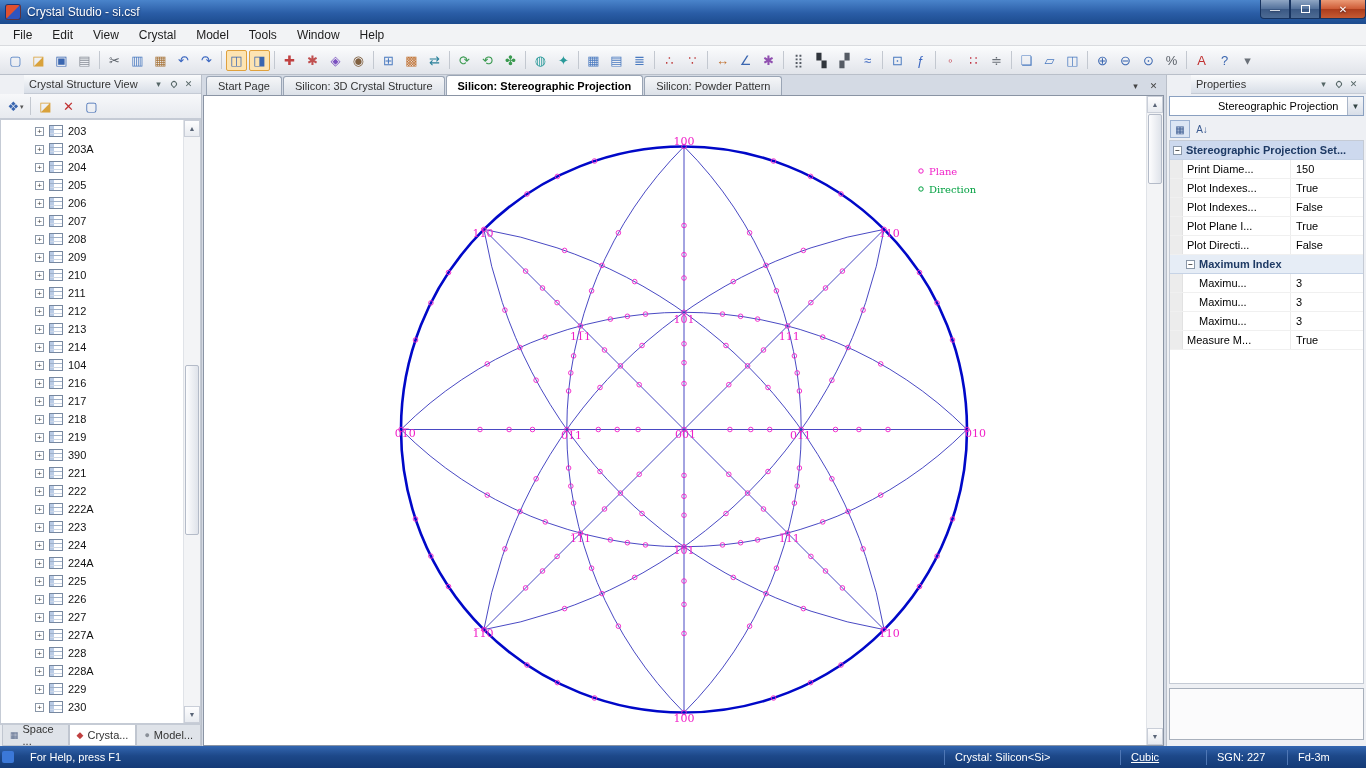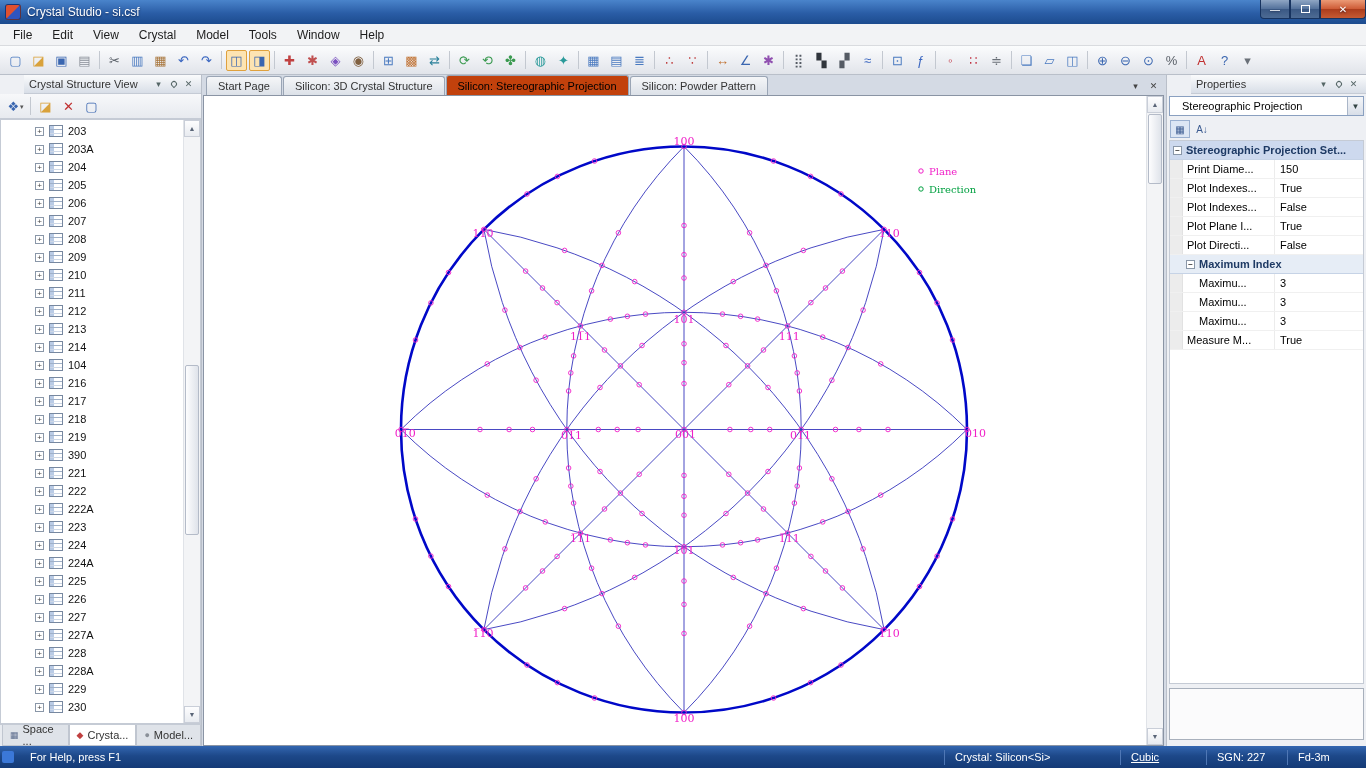--- a/index.html
+++ b/index.html
@@ -69,48 +69,48 @@
     border:1px solid #c0c6d0;border-top:none;background:#dfe3e9;}
   .ltab.active{background:#fff;}
   .ltab .licon{font-size:9px;}
 
   
   #main-area{position:absolute;left:203px;top:75px;width:961px;height:671px;}
   #doc-tabs{height:20px;display:flex;align-items:flex-end;padding-left:3px;position:relative;}
   .dtab{height:19px;display:flex;align-items:center;padding:0 11px;font-size:11px;color:#333;
     background:linear-gradient(#f5f6f8,#dce1e8);border:1px solid #9aa5b5;border-bottom:none;
     border-top-left-radius:3px;border-top-right-radius:3px;margin-right:1px;white-space:nowrap;}
-  .dtab.active{background:#c2410c;font-weight:normal;color:#000;height:20px;}
+  .dtab.active{background:#ffffff;font-weight:bold;color:#000;height:20px;}
   #tab-btns{position:absolute;right:3px;top:3px;display:flex;gap:3px;}
   .tab-btn{width:15px;height:15px;display:flex;align-items:center;justify-content:center;font-size:9px;color:#444;}
   #canvas{position:absolute;left:0;top:20px;right:0;bottom:0;background:#fff;border:1px solid #8a94a4;}
   #proj-svg{position:absolute;left:0;top:0;}
 
   
   #right-panel{position:absolute;left:1166px;top:75px;width:200px;height:671px;background:#eef0f4;
     border-left:1px solid #b9bfc9;display:flex;flex-direction:column;}
   #prop-combo{margin:2px;height:20px;border:1px solid #8aa0c0;background:#fff;display:flex;
     align-items:center;font-size:11px;flex:none;}
-  .combo-text{flex:1;padding-left:12px;white-space:nowrap;overflow:hidden;}
+  .combo-text{flex:1;padding-left:4px;white-space:nowrap;overflow:hidden;margin-left:44px;}
   .combo-btn{width:16px;height:100%;background:linear-gradient(#f4f6f9,#d8dee8);
     border-left:1px solid #aab6c8;display:flex;align-items:center;justify-content:center;font-size:8px;color:#344;}
   #prop-toolbar{height:22px;display:flex;align-items:center;padding-left:3px;gap:2px;flex:none;}
   .pt-btn{min-width:20px;height:18px;font-size:10px;display:flex;align-items:center;justify-content:center;
     border:1px solid transparent;color:#3a5a90;padding:0 2px;}
   .pt-btn.pressed{background:#dce6f4;border-color:#9ab0d0;}
   #prop-grid{flex:1;background:#fff;border:1px solid #c5cbd5;margin:0 2px;overflow:hidden;font-size:11px;}
   .pcat{height:19px;display:flex;align-items:center;font-weight:bold;color:#1e3a64;
     background:#d5e0f1;border-bottom:1px solid #c6d3e6;}
   .pcat.sub{background:#e6edf6;}
   .pexp{width:9px;height:9px;border:1px solid #8a97a8;background:#fff;font-size:8px;line-height:7px;
     text-align:center;color:#444;margin:0 4px 0 3px;flex:none;}
   .pcat.sub .pexp{margin-left:16px;}
   .prow{height:19px;display:flex;align-items:stretch;border-bottom:1px solid #f0f0f0;}
   .prow .gut{width:13px;background:#ececec;border-right:1px solid #e2e2e2;flex:none;}
-  .prow .pname{width:92px;padding-left:4px;display:flex;align-items:center;white-space:nowrap;
+  .prow .pname{width:108px;padding-left:4px;display:flex;align-items:center;white-space:nowrap;
     overflow:hidden;border-right:1px solid #ececec;color:#000;}
   .prow.indent .pname{padding-left:16px;}
   .prow .pval{flex:1;padding-left:5px;display:flex;align-items:center;white-space:nowrap;overflow:hidden;}
   #prop-desc{height:52px;margin:4px 2px 6px;background:#fbfbfc;border:1px solid #a8b0bc;flex:none;}
 
   
   #statusbar{position:absolute;left:0;top:746px;width:1366px;height:22px;color:#fff;font-size:11px;
     background:linear-gradient(#3366b0,#1d4889 45%,#143a76);display:flex;align-items:center;}
   .status-icon{width:12px;height:12px;background:#3b78d8;border-radius:2px;margin:0 6px 0 2px;flex:none;}
   .status-seg{padding:0 10px;white-space:nowrap;overflow:hidden;}

